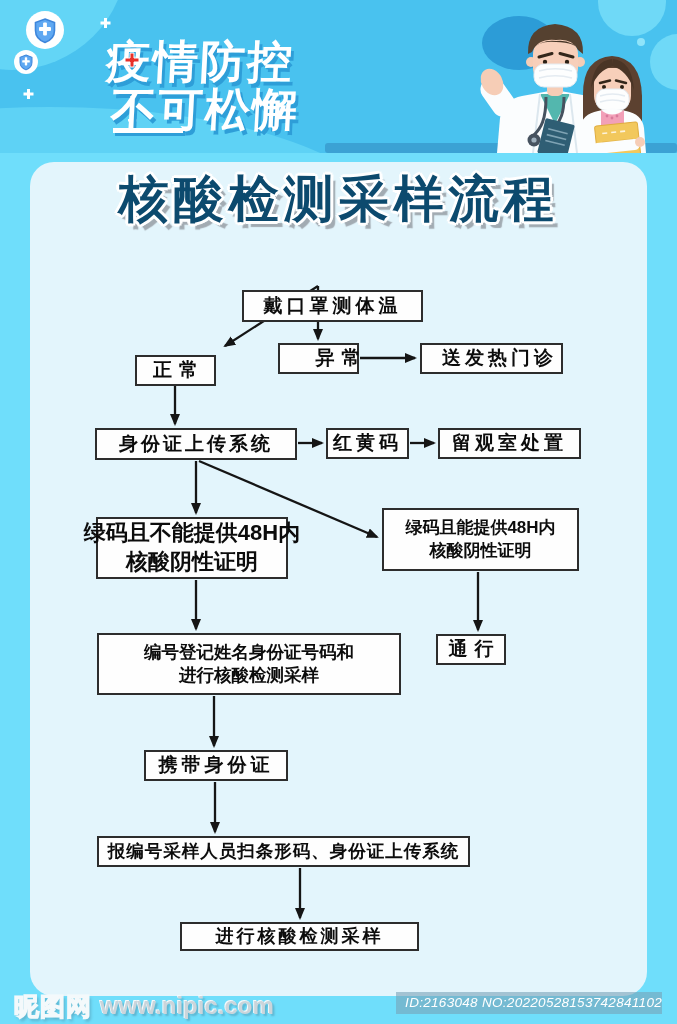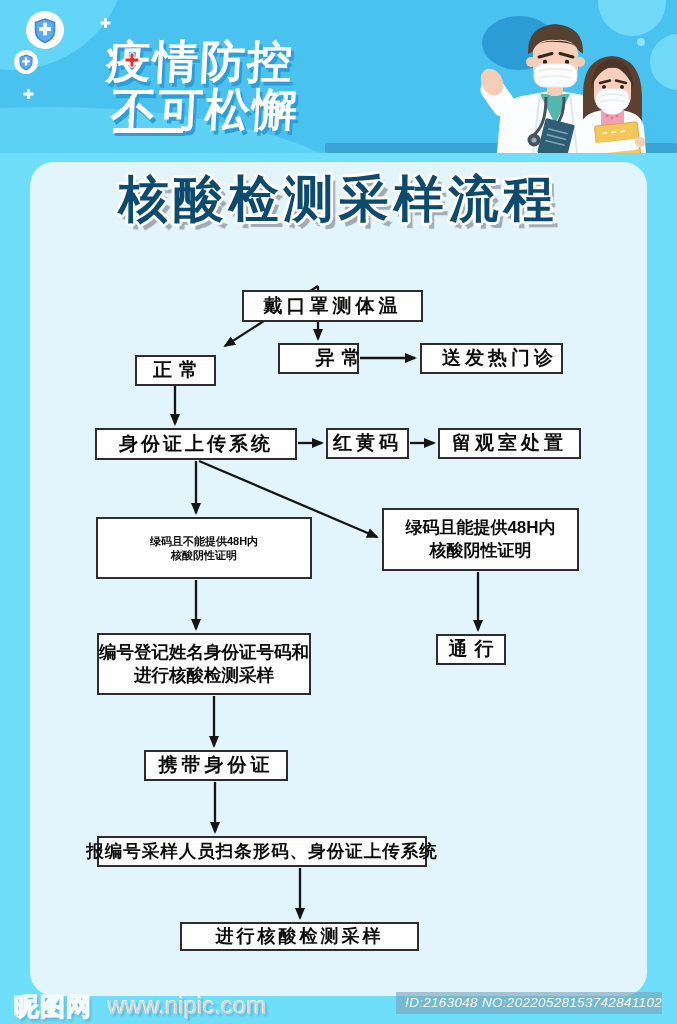--- a/index.html
+++ b/index.html
@@ -31,21 +31,21 @@
   
   .node{position:absolute;box-sizing:border-box;background:#FEFEFE;border:2px solid #2D2D2D;
         display:flex;flex-direction:column;align-items:center;justify-content:center;
         font-weight:bold;color:#0C0C0C;line-height:1.3;text-align:center;z-index:2;white-space:nowrap;}
   .arrows{position:absolute;left:0;top:0;z-index:1;pointer-events:none;}
 
   
   .watermark{position:absolute;left:14px;top:991px;height:30px;display:flex;align-items:center;z-index:5;justify-content:flex-end;}
   .wm-cn{font-size:25px;font-weight:bold;letter-spacing:1px;color:rgba(130,190,215,0.45);
          -webkit-text-stroke:1.4px #F4F9FB;text-shadow:2px 3px 3px rgba(70,120,145,0.45);}
-  .wm-url{margin-left:16px;font-size:24px;font-weight:normal;color:#CBD5DB;
+  .wm-url{margin-left:8px;font-size:24px;font-weight:bold;color:#CBD5DB;
          text-shadow:-1px -1px 0 #F5FAFC,2px 2px 2px rgba(70,120,145,0.4);}
   .id-badge{position:absolute;right:15px;top:992px;background:rgba(120,162,184,0.6);
          color:#fff;font-size:13.5px;padding:3px 0 4px 9px;z-index:5;letter-spacing:0.3px;font-style:italic;}
 </style>
 </head>
 <body>
 
 <div class="page">
 
   <div class="header">
@@ -163,39 +163,39 @@
   </div>
   <div class="node" style="left:95px;top:428px;width:202px;height:32px;font-size:19px;letter-spacing:3px;">
     <span>身份证上传系统</span>
   </div>
   <div class="node" style="left:326px;top:428px;width:83px;height:31px;font-size:19px;letter-spacing:4px;">
     <span>红黄码</span>
   </div>
   <div class="node" style="left:438px;top:428px;width:143px;height:31px;font-size:19px;letter-spacing:4px;">
     <span>留观室处置</span>
   </div>
-  <div class="node" style="left:96px;top:517px;width:216px;height:62px;font-size:11px;">
+  <div class="node" style="left:96px;top:517px;width:192px;height:62px;font-size:22px;">
     <span>绿码且不能提供48H内</span>
     <span>核酸阴性证明</span>
   </div>
   <div class="node" style="left:382px;top:508px;width:197px;height:63px;font-size:17px;">
     <span>绿码且能提供48H内</span>
     <span>核酸阴性证明</span>
   </div>
-  <div class="node" style="left:97px;top:633px;width:214px;height:62px;font-size:17.5px;">
+  <div class="node" style="left:97px;top:633px;width:304px;height:62px;font-size:17.5px;">
     <span>编号登记姓名身份证号码和</span>
     <span>进行核酸检测采样</span>
   </div>
   <div class="node" style="left:436px;top:634px;width:70px;height:31px;font-size:19px;letter-spacing:7px;text-indent:7px;">
     <span>通行</span>
   </div>
   <div class="node" style="left:144px;top:750px;width:144px;height:31px;font-size:19px;letter-spacing:4px;">
     <span>携带身份证</span>
   </div>
-  <div class="node" style="left:97px;top:836px;width:330px;height:31px;font-size:17.5px;letter-spacing:1px;">
+  <div class="node" style="left:97px;top:836px;width:373px;height:31px;font-size:17.5px;letter-spacing:1px;">
     <span>报编号采样人员扫条形码、身份证上传系统</span>
   </div>
   <div class="node" style="left:180px;top:922px;width:239px;height:29px;font-size:18px;letter-spacing:3px;">
     <span>进行核酸检测采样</span>
   </div>
 
   <svg class="arrows" width="677" height="1024" viewBox="0 0 677 1024">
     <defs>
       <marker id="ah" markerUnits="userSpaceOnUse" markerWidth="12" markerHeight="10" refX="10" refY="5" orient="auto">
         <path d="M0,0 L12,5 L0,10 Z" fill="#151515"></path>

